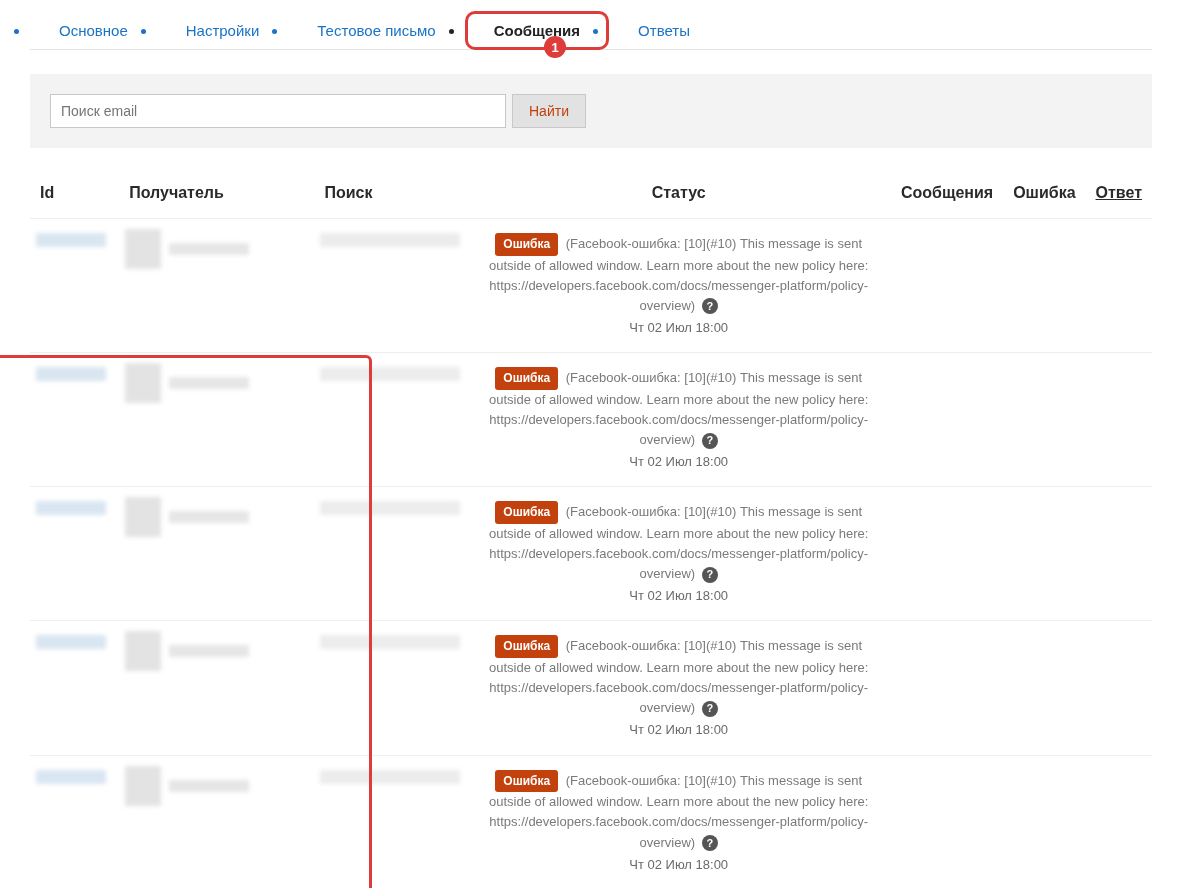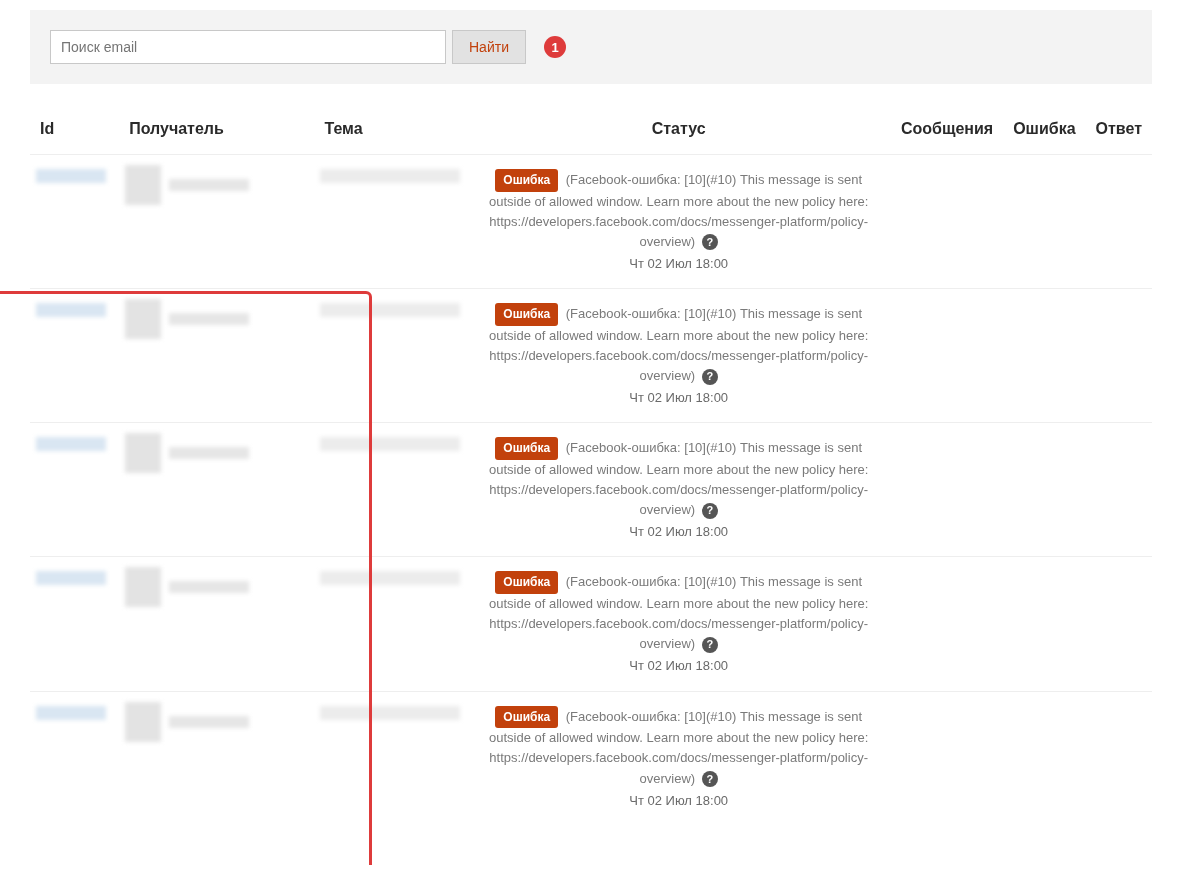--- a/index.html
+++ b/index.html
@@ -51,21 +51,21 @@
   .callout-1 { }
 
   .searchbar {
     background: #f3f3f3;
     padding: 20px;
     display: flex;
     align-items: center;
     margin-bottom: 28px;
   }
   .searchbar input {
-    width: 396px;
+    width: 456px;
     height: 34px;
     padding: 6px 10px;
     font-size: 14px;
     border: 1px solid #c8c8c8;
     background: #fff;
     color: #888;
   }
   .searchbar button {
     height: 34px;
     padding: 0 16px;
@@ -96,21 +96,21 @@
     padding: 10px 6px;
     vertical-align: top;
   }
 
   .col-id { width: 95px; }
   .col-recv { width: 260px; }
   .col-subj { width: 60px; }
   .col-status { width: 500px; text-align: center; }
   .col-view { width: 100px; text-align: center; }
   .col-link { width: 70px; text-align: center; }
-  .col-ans { width: 60px; text-align: center; }
+  .col-ans { width: 60px; text-align: center; text-decoration: underline; }
 
   .blur-a { width: 70px; height: 14px; background: #d9e6f2; margin: 4px 0; filter: blur(2px); }
   .blur-av { width: 36px; height: 40px; background: #e3e3e3; display:inline-block; filter: blur(2px); vertical-align: middle; }
   .blur-name { width: 80px; height: 12px; background: #e6e6e6; display:inline-block; margin-left:8px; filter: blur(2px); vertical-align: middle; }
   .blur-subj { width: 140px; height: 14px; background: #ececec; filter: blur(2px); margin-top:4px; }
 
   .status-wrap {
     text-align: center;
     color: #7a7a7a;
     font-size: 13px;
@@ -149,37 +149,44 @@
     pointer-events: none;
   }
 
   .container { position: relative; }
 </style>
 </head>
 <body>
 
 <div class="page container">
 
+  <ul class="tabs" id="tabs">
+      <li class="tab">Основное</li>
+      <li class="tab">Настройки</li>
+      <li class="tab">Тестовое письмо</li>
+      <li class="tab active">Сообщения</li>
+      <li class="tab">Ответы</li>
+    </ul>
 
   <div class="callout callout-1" style="left:544px; top:36px;">
     <span>1</span>
   </div>
 
   <div class="searchbar">
     <input type="text" placeholder="Поиск email" style="">
     <button>Найти</button>
   </div>
 
   <div style="position:relative;">
     <table class="msgs">
       <thead>
         <tr>
           <th class="col-id">Id</th>
           <th class="col-recv">Получатель</th>
-          <th class="col-subj">Тема</th>
+          <th class="col-subj">Поиск</th>
           <th class="col-status center">Статус</th>
           <th class="col-view center">Сообщения</th>
           <th class="col-link center">Ошибка</th>
           <th class="col-ans center">Ответ</th>
         </tr>
       </thead>
       <tbody id="tbody">
           <tr>
             <td>
               <div class="blur-a"></div>

